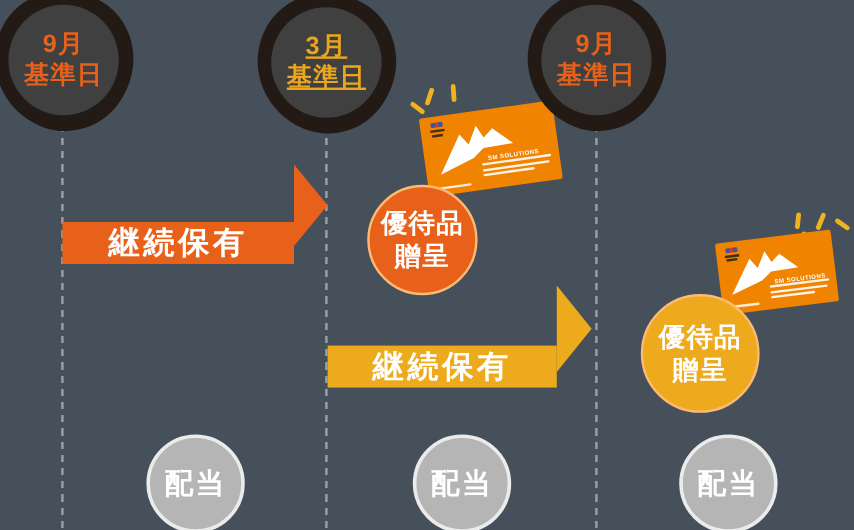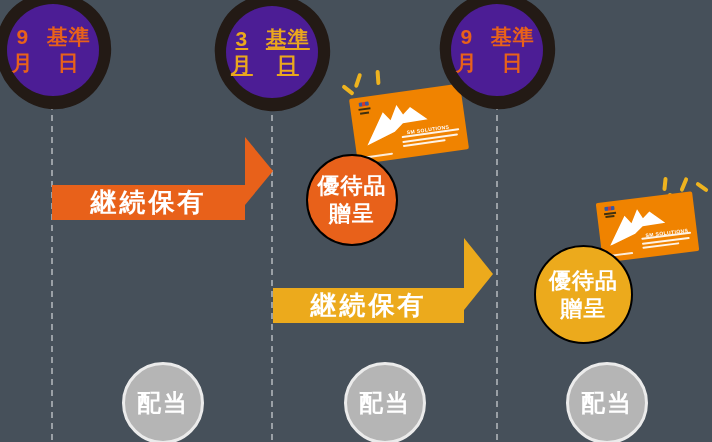--- a/index.html
+++ b/index.html
@@ -12,33 +12,33 @@
   
   .vline{
     position:absolute;top:104px;height:338px;width:2px;z-index:1;
     background:repeating-linear-gradient(to bottom,#9aa0a6 0 6px,transparent 6px 11px);
   }
   
   .ms-ring{position:absolute;width:110px;height:110px;background:#231a15;
     border-radius:48% 52% 51% 49% / 53% 47% 52% 48%;z-index:5;}
   .ms-ring::before{content:"";position:absolute;inset:-3px;background:#231a15;
     border-radius:52% 48% 47% 53% / 49% 51% 48% 52%;transform:rotate(28deg);}
-  .ms-white{position:absolute;width:92px;height:92px;background:#4c1d95;border-radius:50%;
-    z-index:6;display:flex;flex-direction:row;align-items:center;justify-content:center;
+  .ms-white{position:absolute;width:92px;height:92px;background:#404040;border-radius:50%;
+    z-index:6;display:flex;flex-direction:column;align-items:center;justify-content:center;
     font-weight:bold;font-size:21px;line-height:26px;text-align:center;letter-spacing:1px;}
   .c-orange{color:#e8611a;}
   .c-yellow{color:#eaa71e;text-decoration:underline;}
   
   .arrow-body{position:absolute;height:35px;z-index:4;display:flex;align-items:flex-start;
     justify-content:center;color:#ffffff;font-weight:bold;font-size:26px;letter-spacing:3px;margin-top:32px;}
   .arrow-head{position:absolute;width:0;height:0;z-index:4;}
   .orange-bg{background:#e8611a;}
   .yellow-bg{background:#ecaa1c;}
   
-  .gift{position:absolute;border-radius:50%;border:2px solid #000000;box-sizing:border-box;
+  .gift{position:absolute;border-radius:50%;border:2px solid #fdba74;box-sizing:border-box;
     z-index:3;display:flex;flex-direction:column;align-items:center;justify-content:center;
     color:#ffffff;font-weight:bold;font-size:22px;line-height:28px;text-align:center;letter-spacing:1px;}
   
   .dividend{position:absolute;width:82px;height:82px;border-radius:50%;
     background:#b5b5b5;border:3px solid #ebebeb;box-sizing:border-box;z-index:3;
     display:flex;align-items:center;justify-content:center;
     color:#ffffff;font-weight:bold;font-size:24px;letter-spacing:2px;}
   
   .card{position:absolute;background:#f08300;border-radius:2px;z-index:2;}
   .card .stamp{position:absolute;left:6%;top:8%;width:14px;height:13px;}

